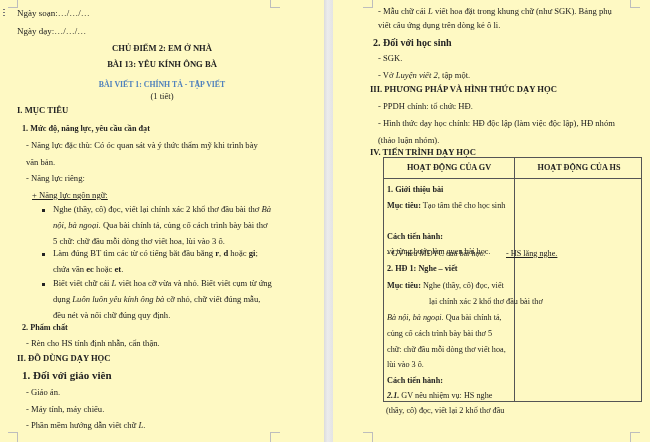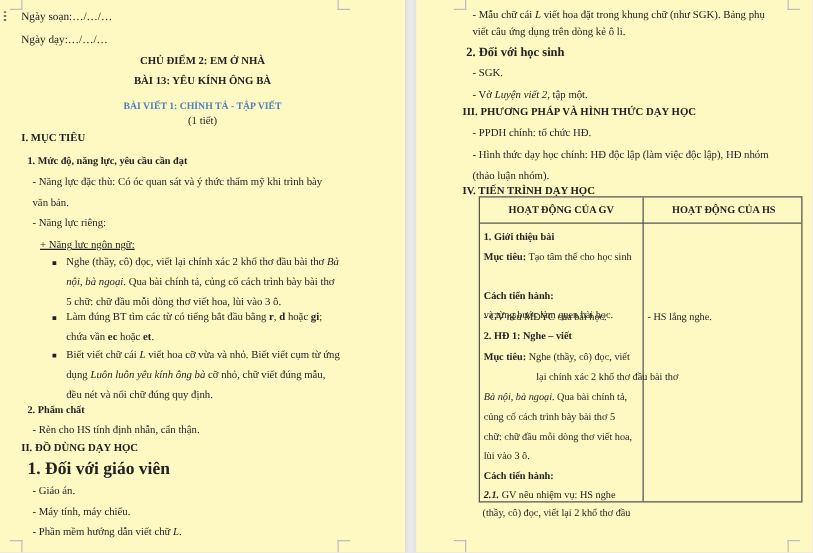--- a/index.html
+++ b/index.html
@@ -79,21 +79,21 @@
     <span>Biết viết chữ cái </span><span class="i">L</span><span> viết hoa cỡ vừa và nhỏ. Biết viết cụm từ ứng</span>
   </div>
   <div class="ln" style="left:53px;top:294px;">
     <span>dụng </span><span class="i">Luôn luôn yêu kính ông bà</span><span> cỡ nhỏ, chữ viết đúng mẫu,</span>
   </div>
   <div class="ln" style="left:53px;top:310px;">đều nét và nối chữ đúng quy định.</div>
 
   <div class="ln b" style="left:22px;top:322px;font-size:8.2px;">2. Phẩm chất</div>
   <div class="ln" style="left:26px;top:338px;">- Rèn cho HS tính định nhẫn, cẩn thận.</div>
   <div class="ln b" style="left:17px;top:353px;">II. ĐỒ DÙNG DẠY HỌC</div>
-  <div class="ln b" style="left:22px;top:370px;font-size:14px;">1. Đối với giáo viên</div>
+  <div class="ln b" style="left:22px;top:370px;font-size:11px;">1. Đối với giáo viên</div>
   <div class="ln" style="left:26px;top:387px;">- Giáo án.</div>
   <div class="ln" style="left:26px;top:404px;">- Máy tính, máy chiếu.</div>
   <div class="ln" style="left:26px;top:420px;">
     <span>- Phần mềm hướng dẫn viết chữ </span><span class="i">L</span><span>.</span>
   </div>
 </div>
 
 <div class="page page-right">
   <div class="crop" style="left:30px;top:-2px;border-width:0 1px 1px 0;"></div>
   <div class="crop" style="left:297px;top:-2px;border-width:0 0 1px 1px;"></div>
@@ -137,16 +137,16 @@
       <span class="i">Bà nội, bà ngoại</span><span>. Qua bài chính tả,</span>
     </div>
     <div class="ln" style="left:3px;top:170px;">củng cố cách trình bày bài thơ 5</div>
     <div class="ln" style="left:3px;top:186px;">chữ: chữ đầu mỗi dòng thơ viết hoa,</div>
     <div class="ln" style="left:3px;top:201px;">lùi vào 3 ô.</div>
     <div class="ln b" style="left:3px;top:217px;">Cách tiến hành:</div>
     <div class="ln" style="left:3px;top:232px;">
       <span class="b i">2.1.</span><span> GV nêu nhiệm vụ: HS nghe</span>
     </div>
 
-    <div class="ln" style="left:134px;top:90px;">- HS lắng nghe.</div>
+    <div class="ln" style="left:122px;top:90px;text-decoration:underline;">- HS lắng nghe.</div>
   </div>
   <div class="ln" style="left:53px;top:405px;font-size:8.2px;">(thầy, cô) đọc, viết lại 2 khổ thơ đầu</div>
 </div>
 
 </body></html>

